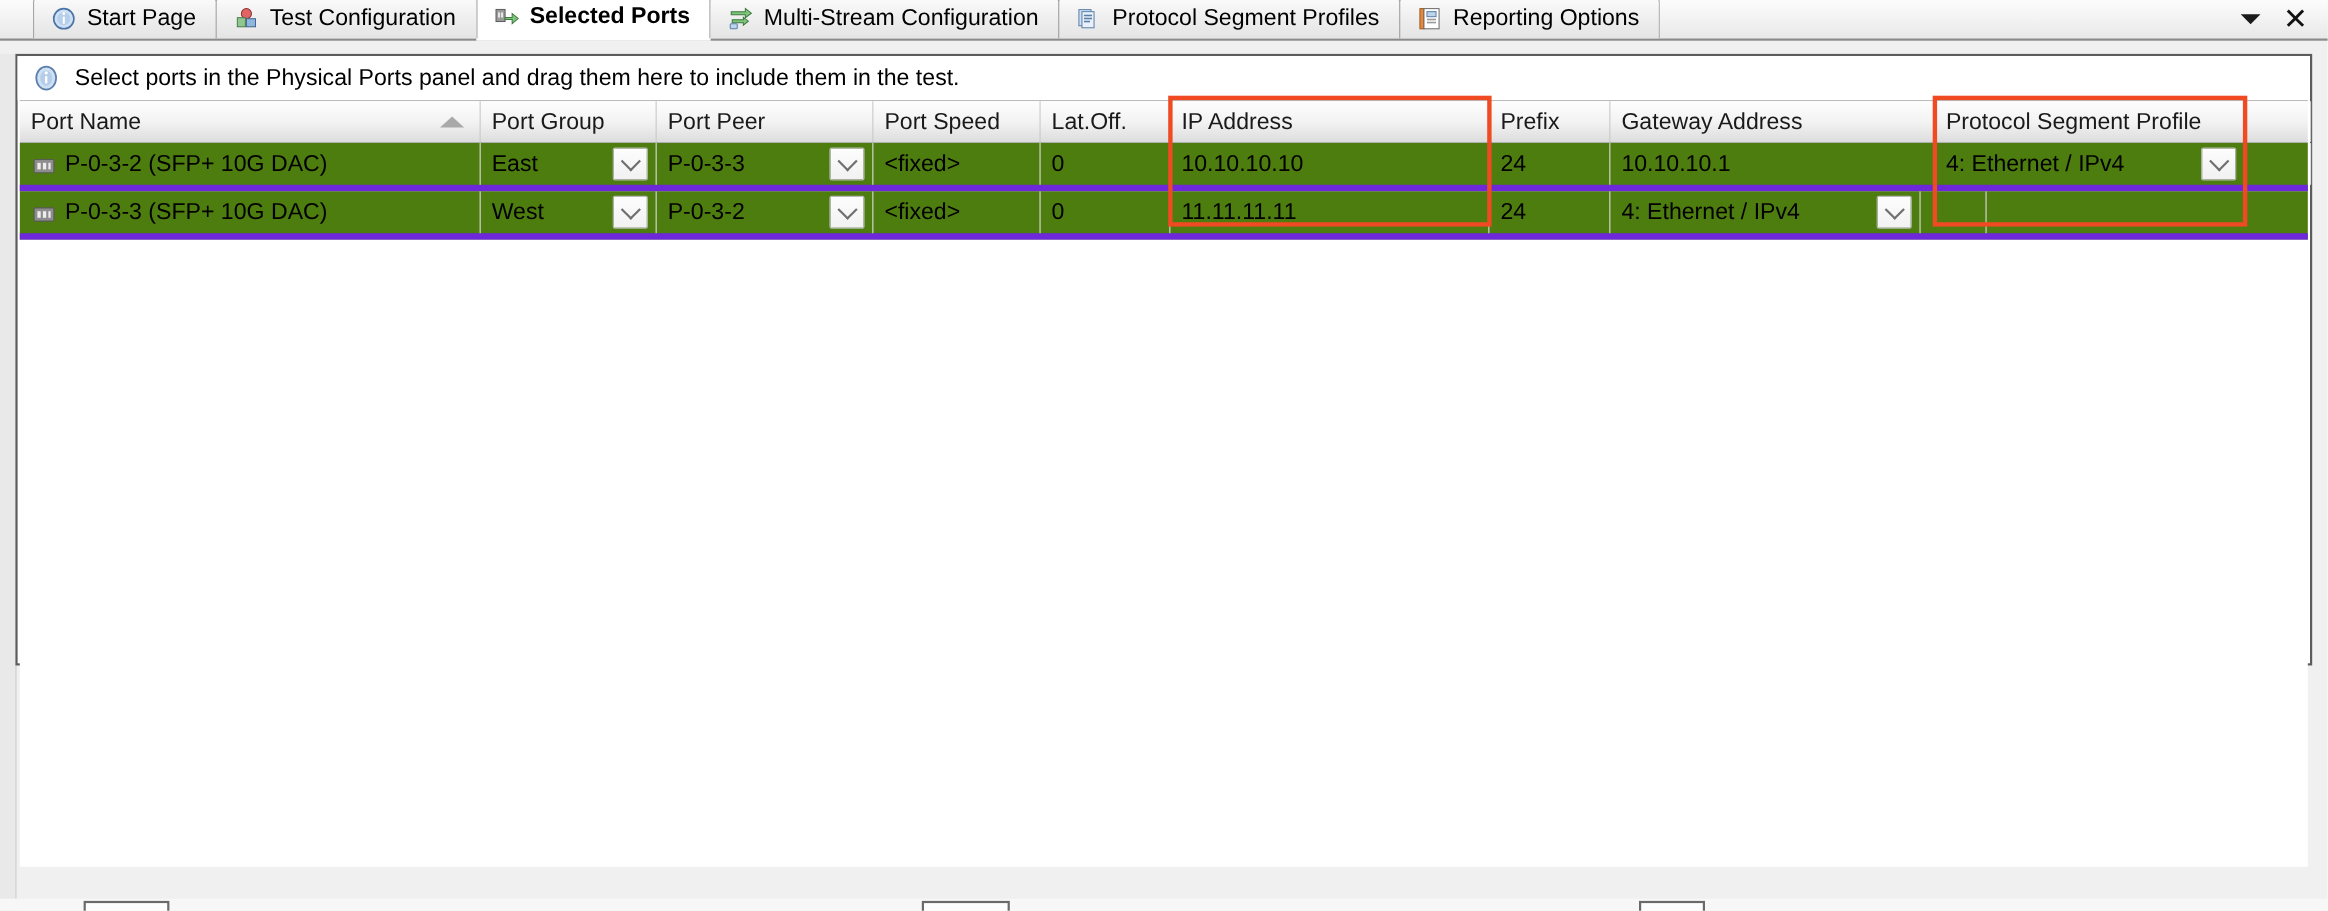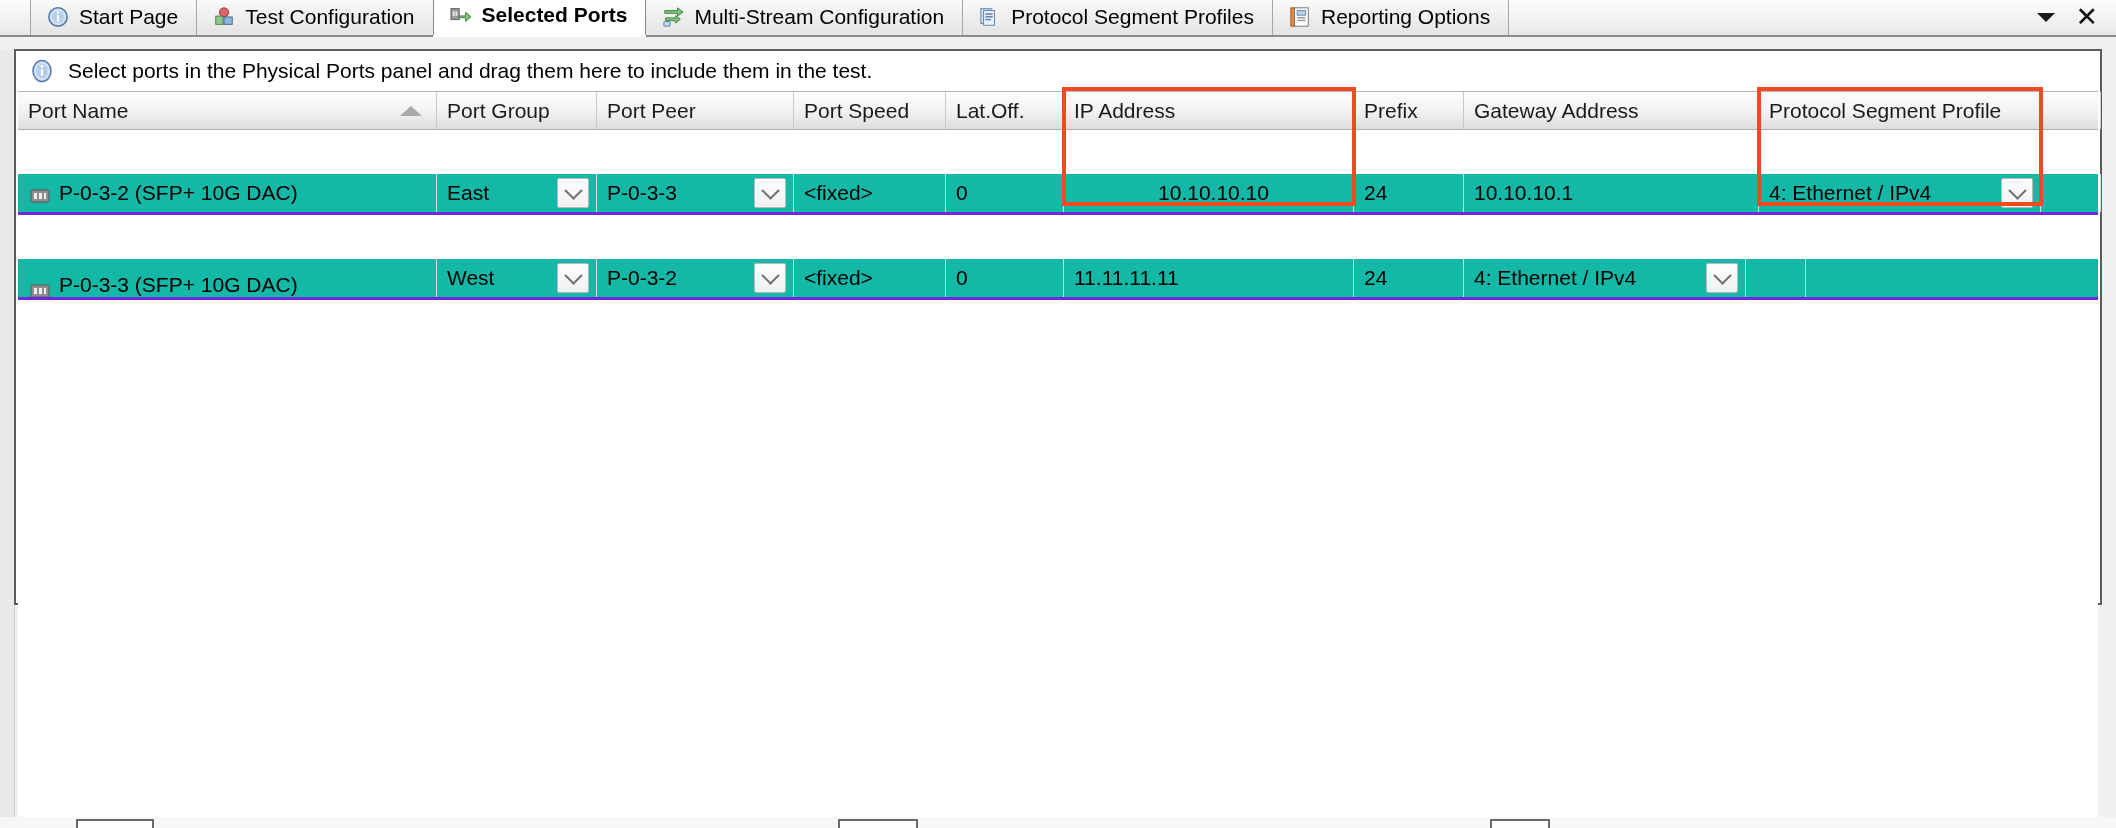--- a/index.html
+++ b/index.html
@@ -129,23 +129,22 @@
     right:14px;top:50%;
     transform:translateY(-50%);
     width:0;height:0;
     border-left:11px solid transparent;
     border-right:11px solid transparent;
     border-bottom:10px solid #a9a9a9;
   }
   .grow{
     display:flex;
     height:38px;
-    border-bottom:3px solid #6d28d9;
-    background:#14b8a6;
-    margin-top:44px;
+    border-bottom:6px solid #6d28d9;
+    background:#4d7c0f;
   }
   .gc{
     position:relative;
     display:flex;
     align-items:center;
     box-sizing:border-box;
     border-right:1px solid #dcdcdc;
     padding-left:10px;
     font-size:21px;
     white-space:nowrap;
@@ -347,39 +346,39 @@
           <div class="gc" style="width: 197px; flex: 0 0 197px;">
             <span>P-0-3-3</span>
             <span class="combo-btn"></span>
           </div>
           <div class="gc" style="width: 152px; flex: 0 0 152px;">
             <span>&lt;fixed&gt;</span>
           </div>
           <div class="gc" style="width: 118px; flex: 0 0 118px;">
             <span>0</span>
           </div>
-          <div class="gc" style="width: 290px; flex: 0 0 290px; justify-content: center;">
+          <div class="gc" style="width: 290px; flex: 0 0 290px;">
             <span>10.10.10.10</span>
           </div>
           <div class="gc" style="width: 110px; flex: 0 0 110px;">
             <span>24</span>
           </div>
           <div class="gc" style="width: 295px; flex: 0 0 295px;">
             <span>10.10.10.1</span>
           </div>
           <div class="gc" style="width: 282px; flex: 0 0 282px;">
             <span>4: Ethernet / IPv4</span>
             <span class="combo-btn"></span>
           </div>
           <div class="gc" style="width: 60px; flex: 0 0 60px;">
             <span></span>
           </div>
         </div>
         <div class="grow">
-          <div class="gc nameCell" style="width: 419px; flex: 0 0 419px; align-items: flex-end;">
+          <div class="gc nameCell" style="width: 419px; flex: 0 0 419px;">
             <span class="port-icon"><svg width="20" height="17" viewBox="0 0 20 17">
                 <rect x="1" y="3" width="18" height="12" rx="1" fill="#8d8d8d" stroke="#5a5a5a" stroke-width="1"></rect>
                 <rect x="4" y="6" width="3" height="6" fill="#ededed"></rect>
                 <rect x="9" y="6" width="3" height="6" fill="#ededed"></rect>
                 <rect x="14" y="6" width="2" height="6" fill="#ededed"></rect>
               </svg></span>
             <span>P-0-3-3 (SFP+ 10G DAC)</span>
           </div>
           <div class="gc" style="width: 160px; flex: 0 0 160px;">
             <span>West</span>

